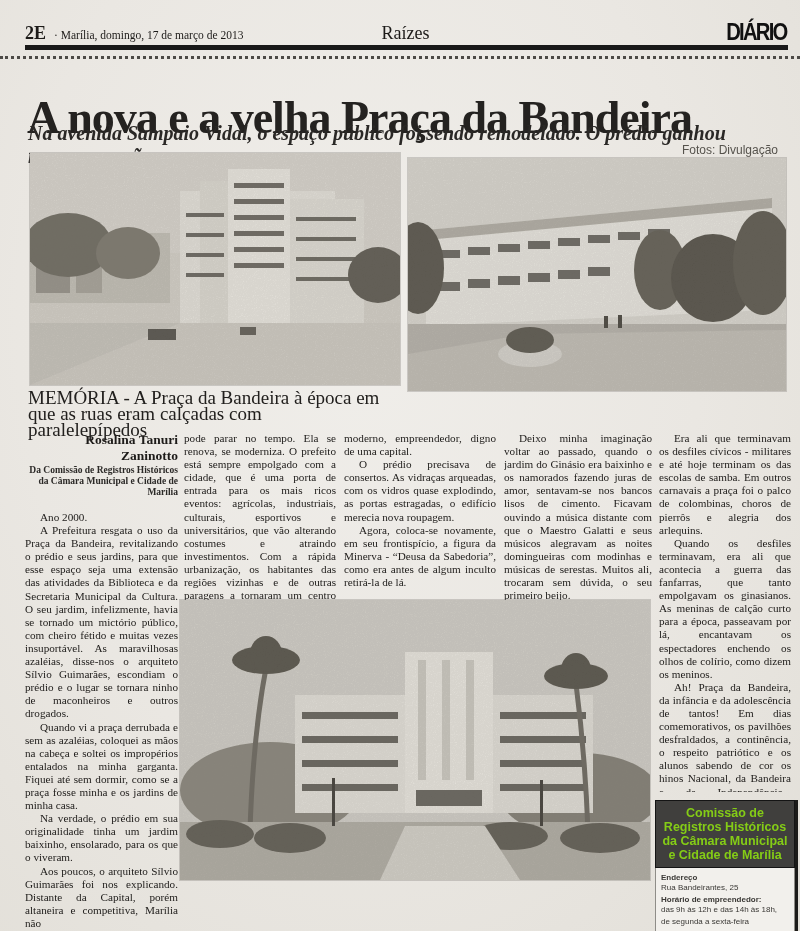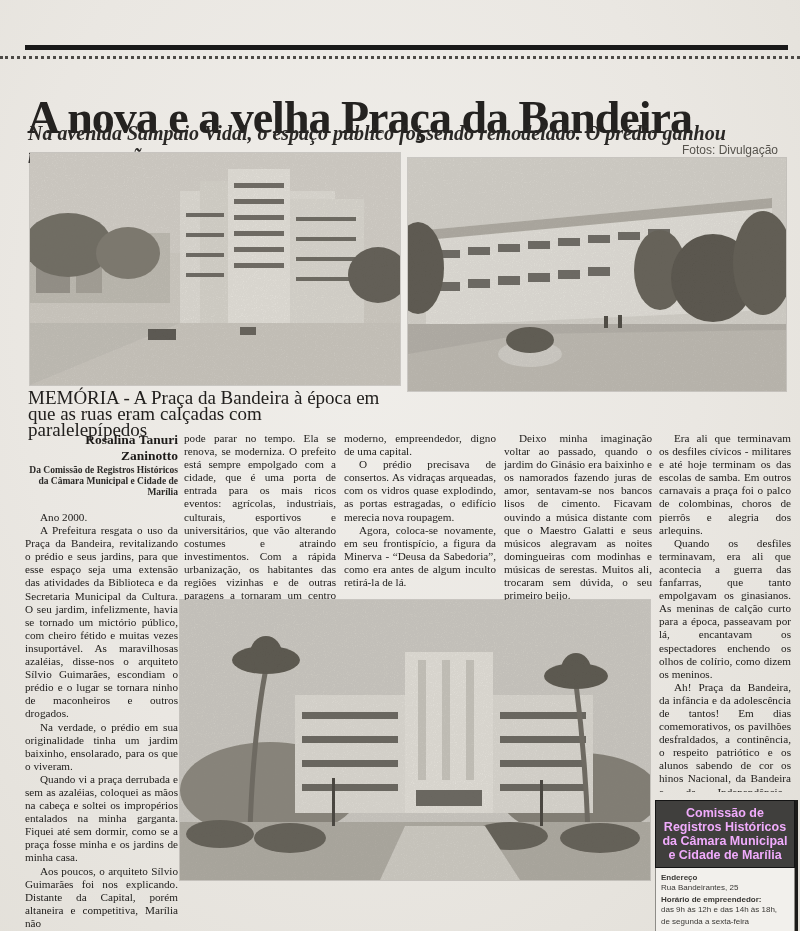--- a/index.html
+++ b/index.html
@@ -41,32 +41,40 @@
   .col-2{left:184px;width:152px;max-height:168px;overflow:hidden;}
   .col-3{left:344px;width:152px;max-height:168px;overflow:hidden;}
   .col-4{left:504px;width:148px;max-height:168px;overflow:hidden;}
   .col-5{left:659px;width:132px;max-height:360px;overflow:hidden;}
   
   .byline{margin-bottom:13px;text-align:right;}
   .byline-author{font-size:13.5px;font-weight:bold;line-height:15.5px;}
   .byline-credit{margin-top:2px;font-size:9.5px;font-weight:bold;line-height:11px;color:#2b2927;}
   
   .infobox{position:absolute;left:655px;top:800px;width:140px;border-right:3px solid #1c1b19;}
-  .infobox-title{background:#403f3d;color:#f0abfc;font-family:"Liberation Sans","DejaVu Sans",sans-serif;
+  .infobox-title{background:#403f3d;color:#84cc16;font-family:"Liberation Sans","DejaVu Sans",sans-serif;
     font-weight:bold;font-size:12.5px;line-height:14px;text-align:center;padding:5px 3px;border:1px solid #141414;}
   .infobox-body{background:#f2f0ec;border:1px solid #8f8d88;border-top:none;padding:5px 4px 7px 5px;
     font-family:"Liberation Sans","DejaVu Sans",sans-serif;font-size:8px;line-height:10px;color:#3a3835;}
   .infobox-body .lbl{font-weight:bold;display:block;}
   .infobox-body .val{display:block;margin-bottom:2px;}
 </style>
 </head>
 <body>
 
 <div class="page">
 
+  <div class="masthead">
+    <div class="mh-left">
+      <span class="mh-edition">2E</span>
+      <span class="mh-dateline">· Marília, domingo, 17 de março de 2013</span>
+    </div>
+    <div class="mh-section">Raízes</div>
+    <div class="mh-logo">DIÁRIO</div>
+  </div>
   <div class="rule-thick"></div>
   <div class="rule-dotted"></div>
 
   <h1 class="headline">A nova e a velha Praça da Bandeira</h1>
   <div class="subhead">Na avenida Sampaio Vidal, o espaço público foi sendo remodelado. O prédio ganhou nova ocupação</div>
   <div class="photo-credit">Fotos: Divulgação</div>
 
   <div class="photo photo-left">
     <svg viewBox="0 0 370 232" preserveAspectRatio="none">
       <defs>
@@ -154,22 +162,22 @@
 
   <div class="caption cap-left">MEMÓRIA - A Praça da Bandeira à época em que as ruas eram calçadas com paralelepípedos</div>
 
   <div class="col col-1">
     <div class="byline">
       <div class="byline-author">Rosalina Tanuri Zaninotto</div>
       <div class="byline-credit">Da Comissão de Registros Históricos da Câmara Municipal e Cidade de Marília</div>
     </div>
     <p>Ano 2000.</p>
     <p>A Prefeitura resgata o uso da Praça da Bandeira, revitalizando o prédio e seus jardins, para que esse espaço seja uma extensão das atividades da Biblioteca e da Secretaria Municipal da Cultura. O seu jardim, infelizmente, havia se tornado um mictório público, com cheiro fétido e muitas vezes insuportável. As maravilhosas azaléias, disse-nos o arquiteto Sílvio Guimarães, escondiam o prédio e o lugar se tornara ninho de maconheiros e outros drogados.</p>
+    <p>Quando vi a praça derrubada e sem as azaléias, coloquei as mãos na cabeça e soltei os impropérios entalados na minha garganta. Fiquei até sem dormir, como se a praça fosse minha e os jardins de minha casa.</p>
     <p>Na verdade, o prédio em sua originalidade tinha um jardim baixinho, ensolarado, para os que o viveram.</p>
-    <p>Quando vi a praça derrubada e sem as azaléias, coloquei as mãos na cabeça e soltei os impropérios entalados na minha garganta. Fiquei até sem dormir, como se a praça fosse minha e os jardins de minha casa.</p>
     <p>Aos poucos, o arquiteto Sílvio Guimarães foi nos explicando. Distante da Capital, porém altaneira e competitiva, Marília não</p>
   </div>
 
   <div class="col col-2">
     <p class="cont">pode parar no tempo. Ela se renova, se moderniza. O prefeito está sempre empolgado com a cidade, que é uma porta de entrada para os mais ricos eventos: agrícolas, industriais, culturais, esportivos e universitários, que vão alterando costumes e atraindo investimentos. Com a rápida urbanização, os habitantes das regiões vizinhas e de outras paragens a tornaram um centro regional</p>
   </div>
 
   <div class="col col-3">
     <p class="cont">moderno, empreendedor, digno de uma capital.</p>
     <p>O prédio precisava de consertos. As vidraças arqueadas, com os vidros quase explodindo, as portas estragadas, o edifício merecia nova roupagem.</p>

